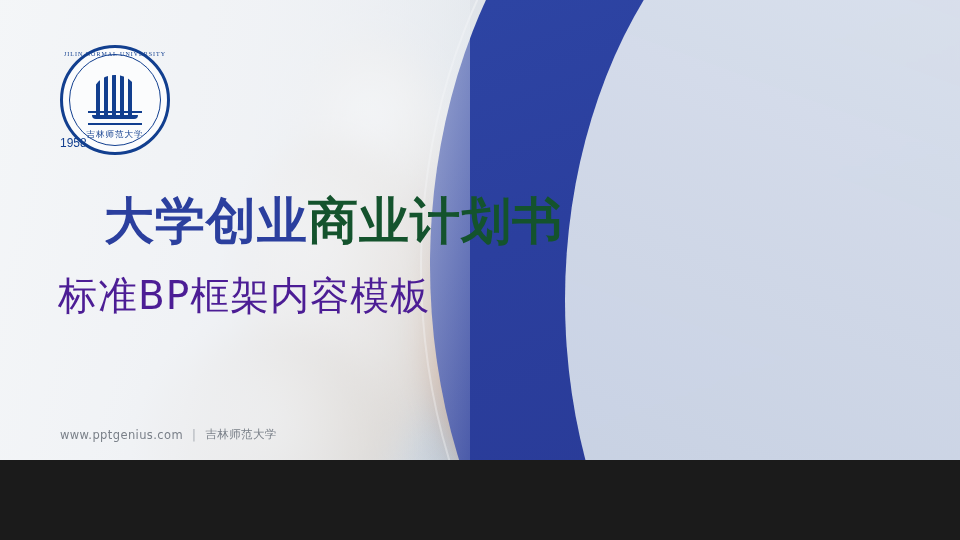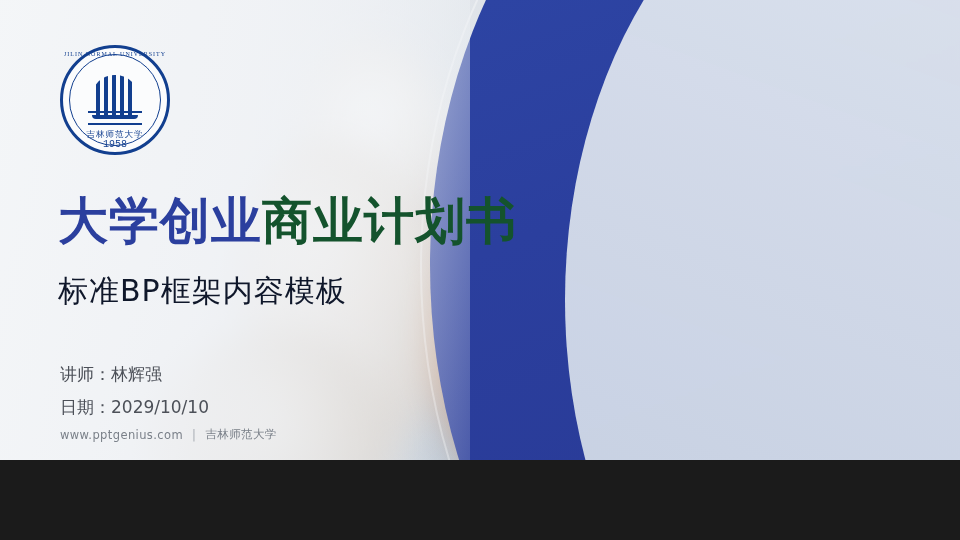--- a/index.html
+++ b/index.html
@@ -130,45 +130,45 @@
     text-align: center;
     color: #123f8f;
     font-family: "Liberation Serif", serif;
     letter-spacing: 1px;
   }
   .logo .cn-top { top: 6px; font-size: 6px; }
   .logo .cn-bot { bottom: 14px; font-size: 8.5px; }
   .logo .year {
     position: absolute;
     left: 0; right: 0; bottom: 5px;
-    text-align: center;
-    font-size: 10px;
+    text-align: left;
+    font-size: 12px;
     color: #123f8f;
-    font-family: Liberation Mono, monospace;
+    font-family: Liberation Sans, sans-serif;
   }
 
   
   .title {
     position: absolute;
     left: 58px; top: 196px;
     font-size: 50px;
     font-weight: bold;
     letter-spacing: 1px;
     line-height: 1;
     white-space: nowrap;
     font-family: "DejaVu Sans", "Liberation Sans", sans-serif;
   }
-  .title .t-blue { color: #2b3f9e; }
+  .title .t-blue { color: #2b3f9e; margin-left: 46px; }
   .title .t-dark { color: #14532d; }
 
   .subtitle {
     position: absolute;
     left: 58px; top: 272px;
-    font-size: 30px;
-    color: #0f172a;
+    font-size: 39px;
+    color: #4c1d95;
     letter-spacing: 1px;
     line-height: 1.25;
     font-family: "DejaVu Sans", "Liberation Sans", sans-serif;
   }
 
   .meta {
     position: absolute;
     left: 60px; top: 358px;
     font-size: 17px;
     color: #4c5058;
@@ -223,28 +223,20 @@
     <div class="cn-bot">吉林师范大学</div>
     <div class="year">1958</div>
   </div>
 
   <div class="title">
     <span class="t-blue">大学创业</span><span class="t-dark">商业计划书</span>
   </div>
 
   <div class="subtitle">标准BP框架内容模板</div>
 
-  <div class="meta">
-    <div class="row">
-      <span>讲师：</span><span>林辉强</span>
-    </div>
-    <div class="row">
-      <span>日期：</span><span>2029/10/10</span>
-    </div>
-  </div>
 
   <div class="footer">
     <span>www.pptgenius.com</span>
     <span class="sep">|</span>
     <span class="org">吉林师范大学</span>
   </div>
 
 </div>
 
 </body></html>

